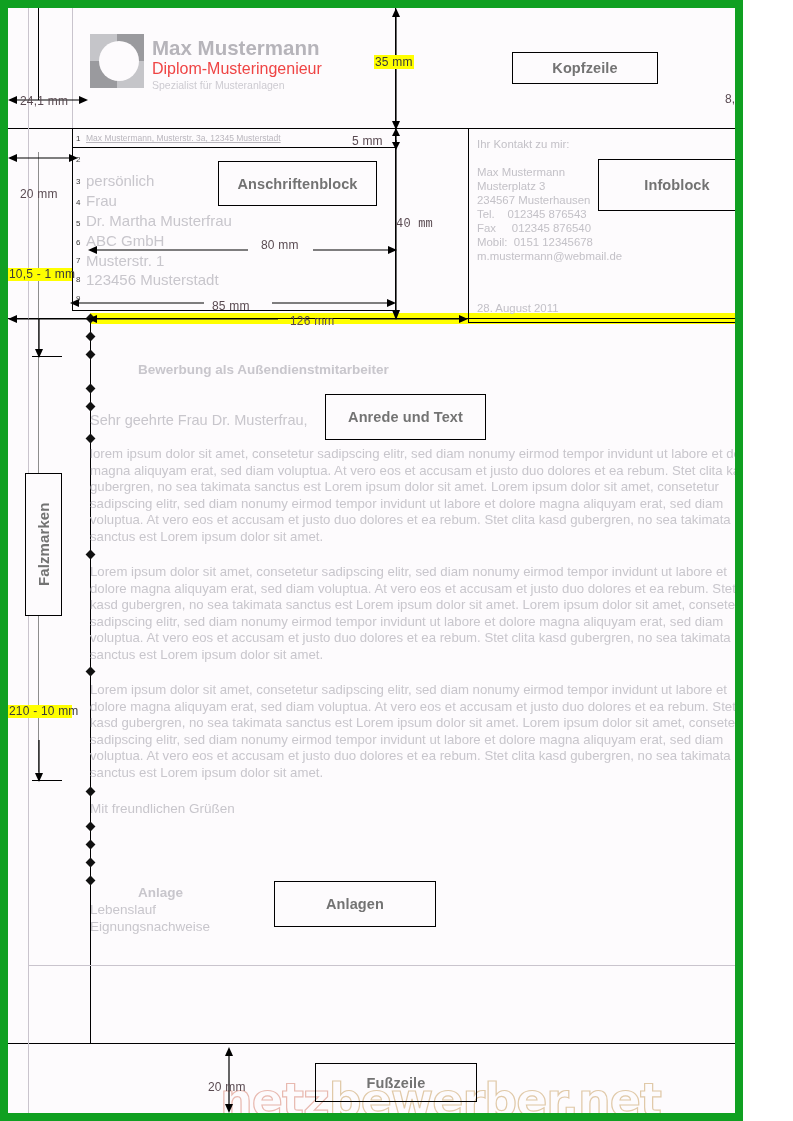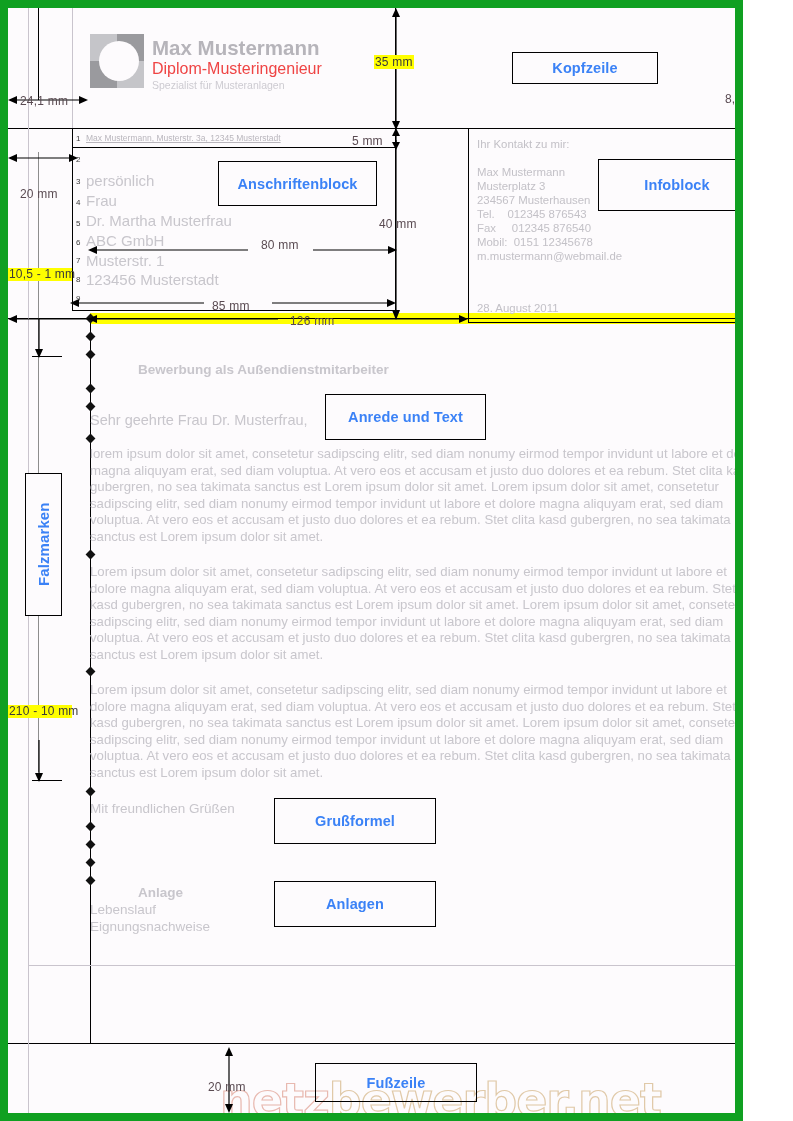--- a/index.html
+++ b/index.html
@@ -28,21 +28,21 @@
 
   
   .yellowbar{position:absolute;background:#ffff00;z-index:5;}
 
   
   .labelbox{
     position:absolute;
     border:1px solid #000;
     background:#fdfbfd;
     display:flex;align-items:center;justify-content:center;
-    font-weight:bold;font-size:14.5px;color:#3b82f6;
+    font-weight:bold;font-size:14.5px;color:#737373;
     z-index:30;
     letter-spacing:.1px;
   }
   .labelbox.vert{
     writing-mode:vertical-rl;
     transform:rotate(180deg);
     font-size:15px;
   }
 
   
@@ -238,21 +238,20 @@
 
   <div id="watermark" style="left:220px;top:1053px;margin-top:20px;">
     <span class="netz">netz</span><span>bewerber.net</span>
   </div>
 
   <div class="labelbox" style="left:512px;top:52px;width:144px;height:30px;">Kopfzeile</div>
   <div class="labelbox" style="left:218px;top:161px;width:157px;height:43px;">Anschriftenblock</div>
   <div class="labelbox" style="left:598px;top:159px;width:156px;height:50px;">Infoblock</div>
   <div class="labelbox" style="left:325px;top:394px;width:159px;height:44px;">Anrede und Text</div>
   <div class="labelbox vert" style="left:25px;top:473px;width:35px;height:141px;">Falzmarken</div>
-  <div class="labelbox" style="left:274px;top:798px;width:160px;height:44px;">Grußformel</div>
   <div class="labelbox" style="left:274px;top:881px;width:160px;height:44px;">Anlagen</div>
   <div class="labelbox" style="left:315px;top:1063px;width:160px;height:37px;background:transparent;">Fußzeile</div>
 
   <svg class="arrowsvg" style="left:389px;top:8px;width:14px;height:122px;">
     <line x1="7" y1="2" x2="7" y2="120" stroke="#000" stroke-width="1.2"></line>
     <polygon points="7,0 3,9 11,9" fill="#000"></polygon>
     <polygon points="7,122 3,113 11,113" fill="#000"></polygon>
   </svg>
   <div class="dim hl" style="left:374px;top:55px;">35 mm</div>
 
@@ -306,21 +305,21 @@
   <div class="dim" style="left:261px;top:238px;">80 mm</div>
   <svg class="arrowsvg" style="left:88px;top:244px;width:160px;height:12px;">
     <line x1="2" y1="6" x2="160" y2="6" stroke="#000" stroke-width="1.2"></line>
     <polygon points="0,6 9,2 9,10" fill="#000"></polygon>
   </svg>
   <svg class="arrowsvg" style="left:313px;top:244px;width:84px;height:12px;">
     <line x1="0" y1="6" x2="82" y2="6" stroke="#000" stroke-width="1.2"></line>
     <polygon points="84,6 75,2 75,10" fill="#000"></polygon>
   </svg>
 
-  <div class="dim" style="left:379px;top:217px;">40 mm</div>
+  <div class="dim" style="left:396px;top:217px;font-family:Liberation Mono, monospace;">40 mm</div>
   <svg class="arrowsvg" style="left:389px;top:140px;width:14px;height:180px;">
     <line x1="7" y1="0" x2="7" y2="178" stroke="#000" stroke-width="1.2"></line>
     <polygon points="7,180 3,170 11,170" fill="#000"></polygon>
   </svg>
 
   <div class="dim" style="left:212px;top:299px;">85 mm</div>
   <svg class="arrowsvg" style="left:70px;top:297px;width:134px;height:12px;">
     <line x1="2" y1="6" x2="134" y2="6" stroke="#000" stroke-width="1.2"></line>
     <polygon points="0,6 9,2 9,10" fill="#000"></polygon>
   </svg>

